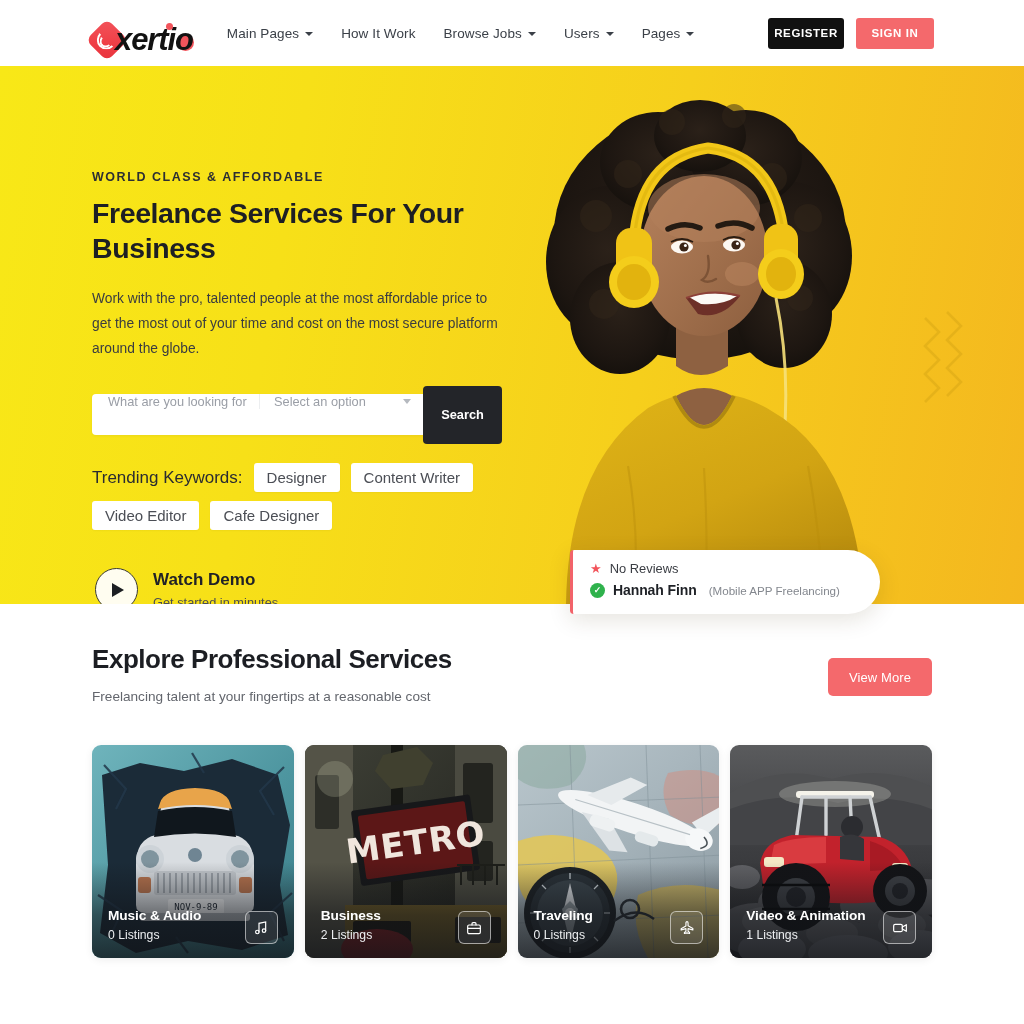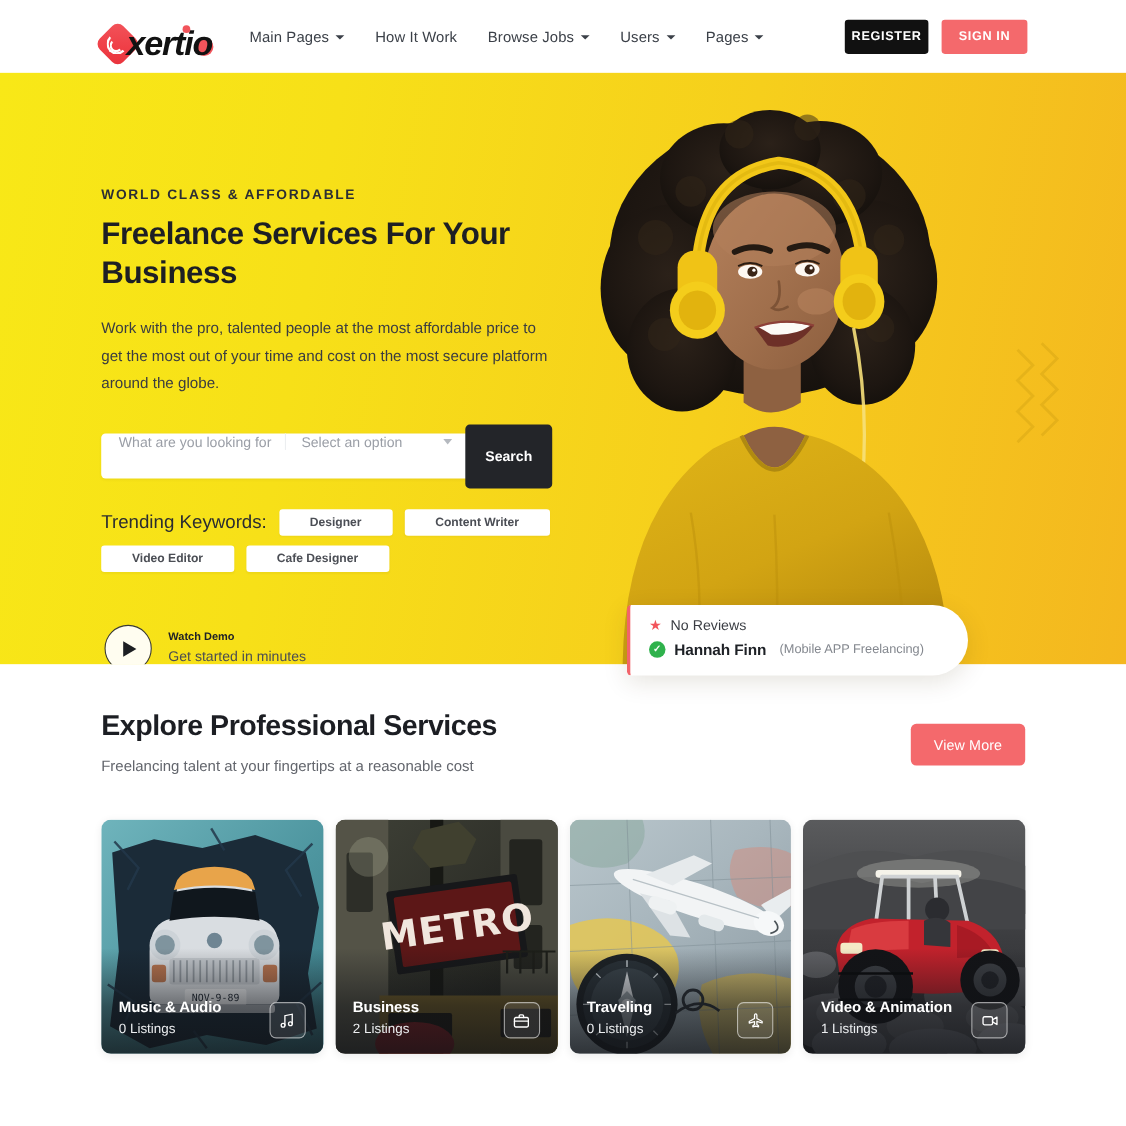--- a/index.html
+++ b/index.html
@@ -111,35 +111,34 @@
     margin:-1px -1px -1px 0; height:58px; align-self:center;
   }
 
   
   .keywords {
     position:absolute; left:92px; top:397px; width:430px;
     display:flex; flex-wrap:wrap; align-items:center; gap:9px 11px;
   }
   .kw-label { font-size:17px; font-weight:400; color:#2a2c31; }
   .kw-chip {
-    background:#fff; border-radius:3px; padding:6px 28px;
-    font-size:11px; color:#4b4e55; cursor:pointer; white-space:nowrap;
+    background:#fff; border-radius:3px; padding:6px 13px;
+    font-size:15px; color:#4b4e55; cursor:pointer; white-space:nowrap;
     box-shadow:0 1px 2px rgba(0,0,0,.04);
-    font-weight:bold;
   }
 
   
   .watch { position:absolute; left:95px; top:502px; display:flex; align-items:center; gap:15px; }
   .play-circle {
     width:43px; height:43px; border-radius:50%;
     background:#fffdf0; border:1.5px solid #3a3a34;
     display:flex; align-items:center; justify-content:center; cursor:pointer;
   }
   .play-tri { width:0;height:0;border-top:7px solid transparent;border-bottom:7px solid transparent;border-left:12px solid #1c1e22; margin-left:3px; }
-  .watch-title { font-size:10px; font-weight:700; color:#202227; line-height:1.45; }
+  .watch-title { font-size:17px; font-weight:700; color:#202227; line-height:1.45; }
   .watch-sub   { font-size:12.8px; color:#4a4d53; line-height:1.5; }
 
   
   .zig { position:absolute; right:57px; top:244px; opacity:.32; }
 
   
   .hero-photo {
     position:absolute; left:508px; top:0px; width:420px; height:538px;
   }
   .hero-photo svg { display:block; }

